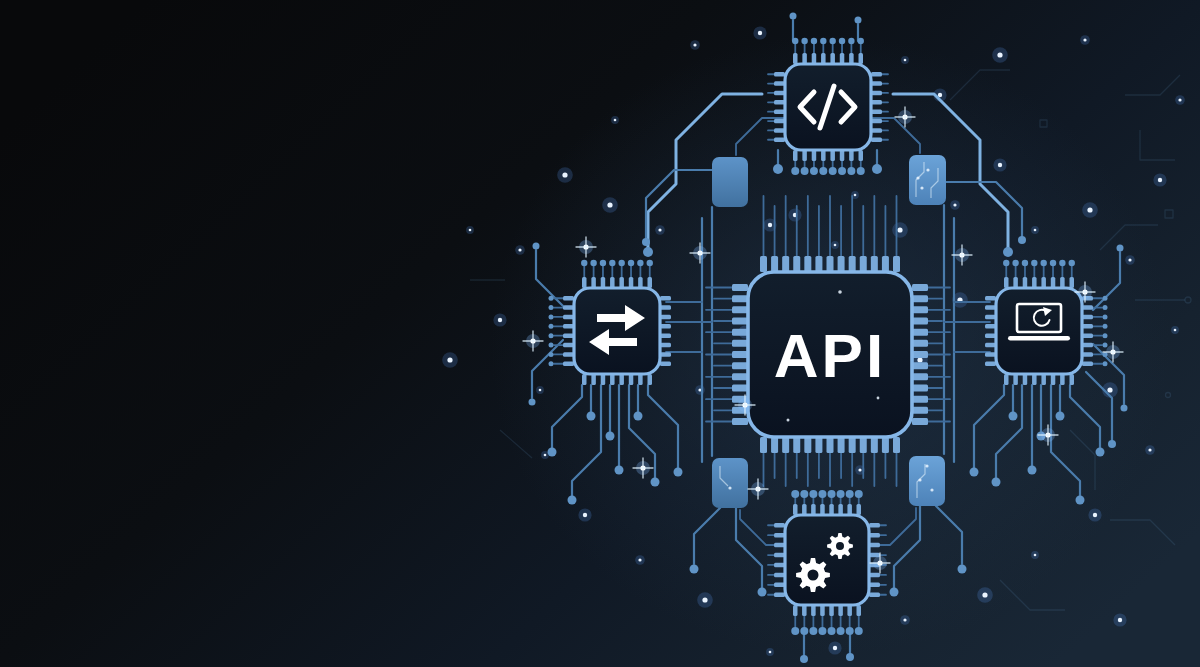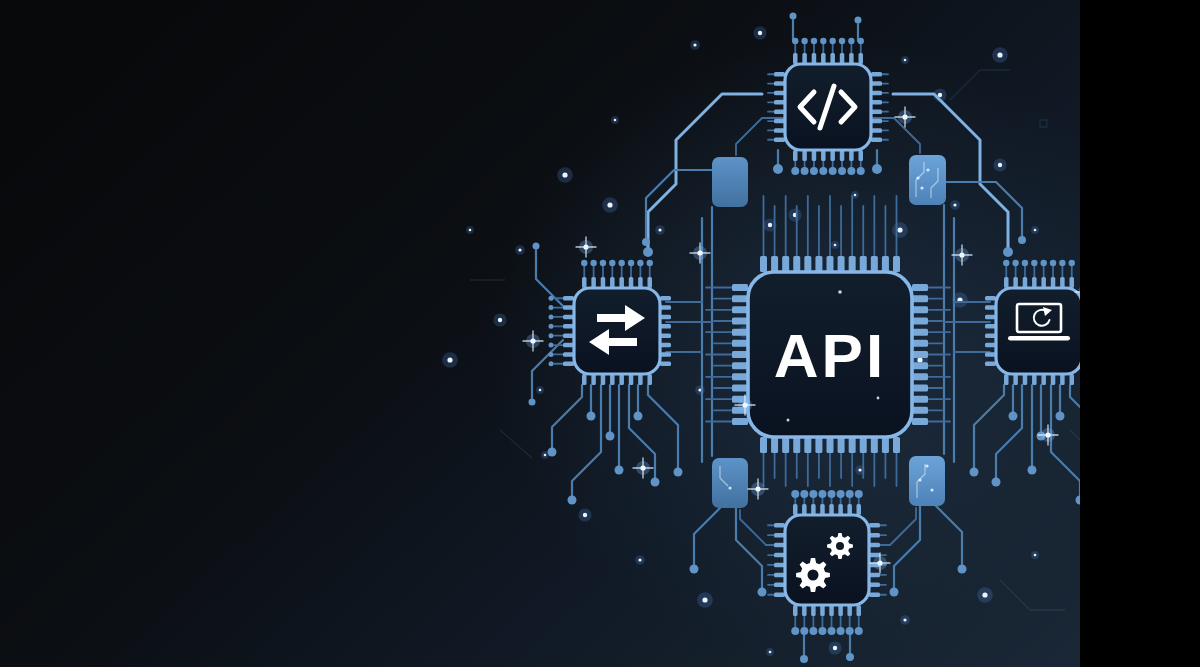--- a/index.html
+++ b/index.html
@@ -1,20 +1,20 @@
 <!DOCTYPE html>
 <html style="--chip-border: #86b7e8; --pin: #79a9d9; --trace: #4a7cac; --trace-bright: #7fb2e2; --trace-dim: #3e6b99; --dot: #6094c6; --icon: #ffffff; --label: #ffffff; --solid-chip: #4d81b6; --background-left: #08090b; --background-right: #192736;"><head>
 <meta charset="utf-8">
 <style>
   :root{
     --chip-border:#86b7e8; --pin:#79a9d9; --trace:#4a7cac; --trace-bright:#7fb2e2;
     --trace-dim:#3e6b99; --dot:#6094c6; --icon:#ffffff; --label:#ffffff; --solid-chip:#4d81b6;
   }
   html,body{margin:0;padding:0;background:#000;}
-  .stage{width:1080px;height:667px;overflow:hidden;position:relative;text-align:right;}
+  .stage{width:1200px;height:667px;overflow:hidden;position:relative;text-align:right;}
   svg{display:block;}
   .chip-body{fill:url(#chipGrad);stroke:var(--chip-border);stroke-width:3.2;}
   .chip-body.big{stroke-width:3.6;}
   .pin{fill:var(--pin);}
   .lead{stroke:var(--trace-dim);stroke-width:1.8;fill:none;stroke-linecap:round;}
   .trace{stroke:var(--trace);stroke-width:2.2;fill:none;stroke-linecap:round;stroke-linejoin:round;}
   .trace.bright{stroke:var(--trace-bright);stroke-width:3;}
   .trace.thin{stroke:var(--trace-dim);stroke-width:1.8;}
   .dot{fill:var(--dot);}
   .faint{stroke:#6aa3d8;stroke-width:1.3;fill:none;opacity:.14;stroke-linejoin:round;}

